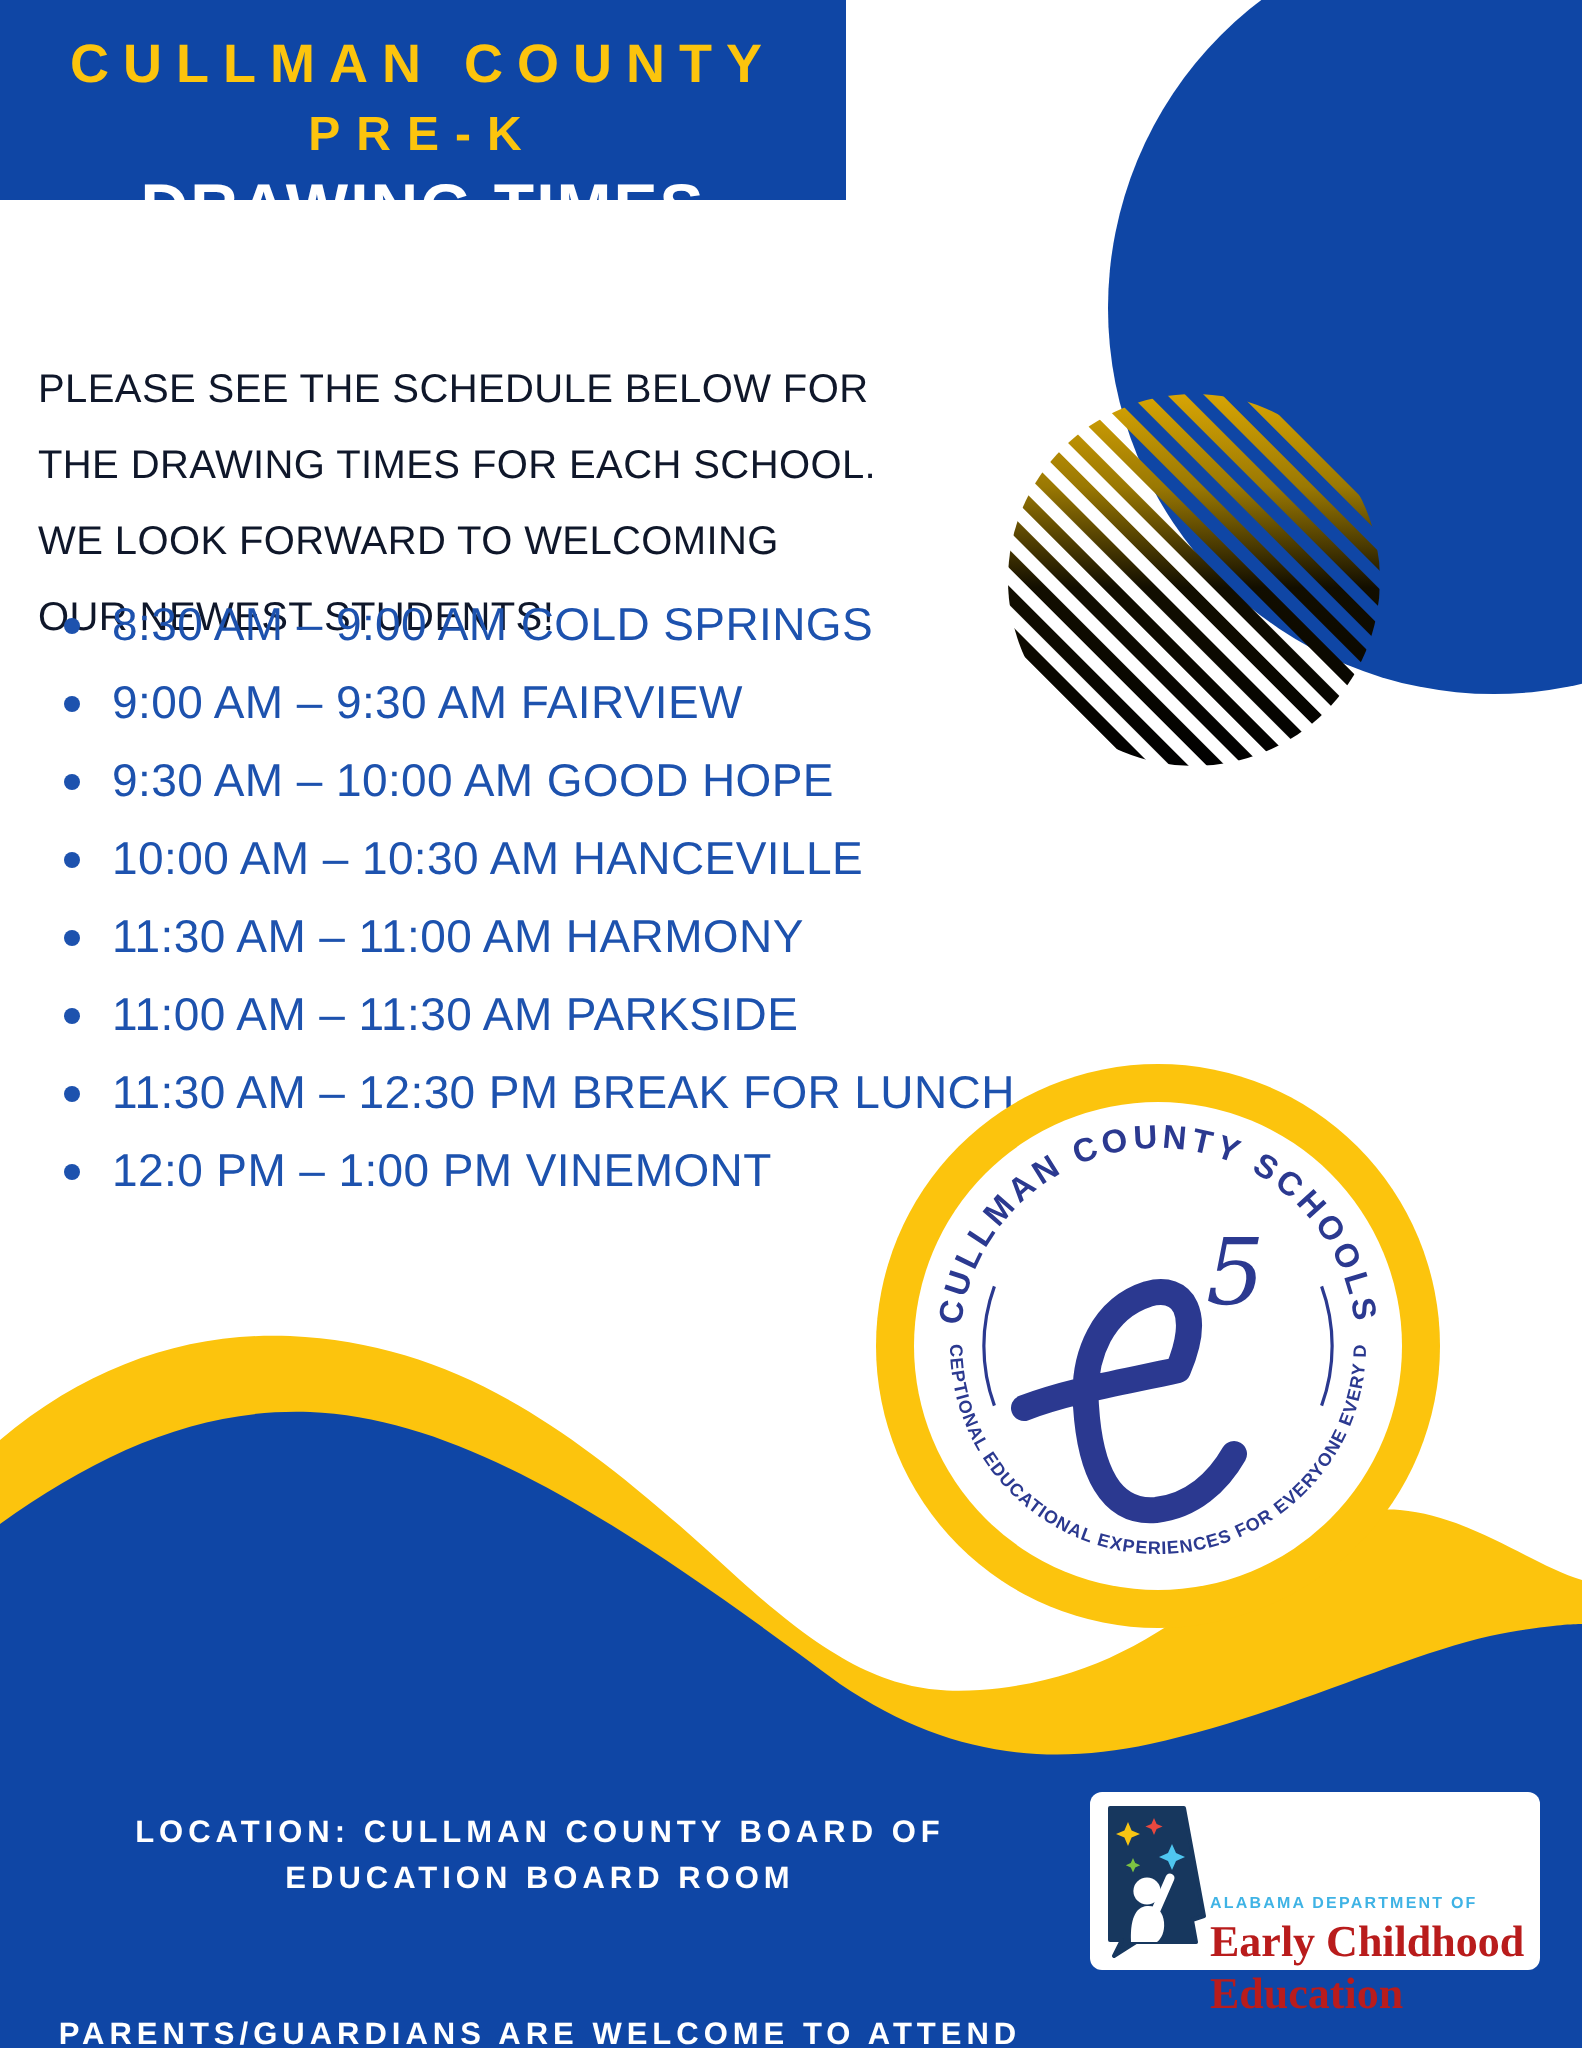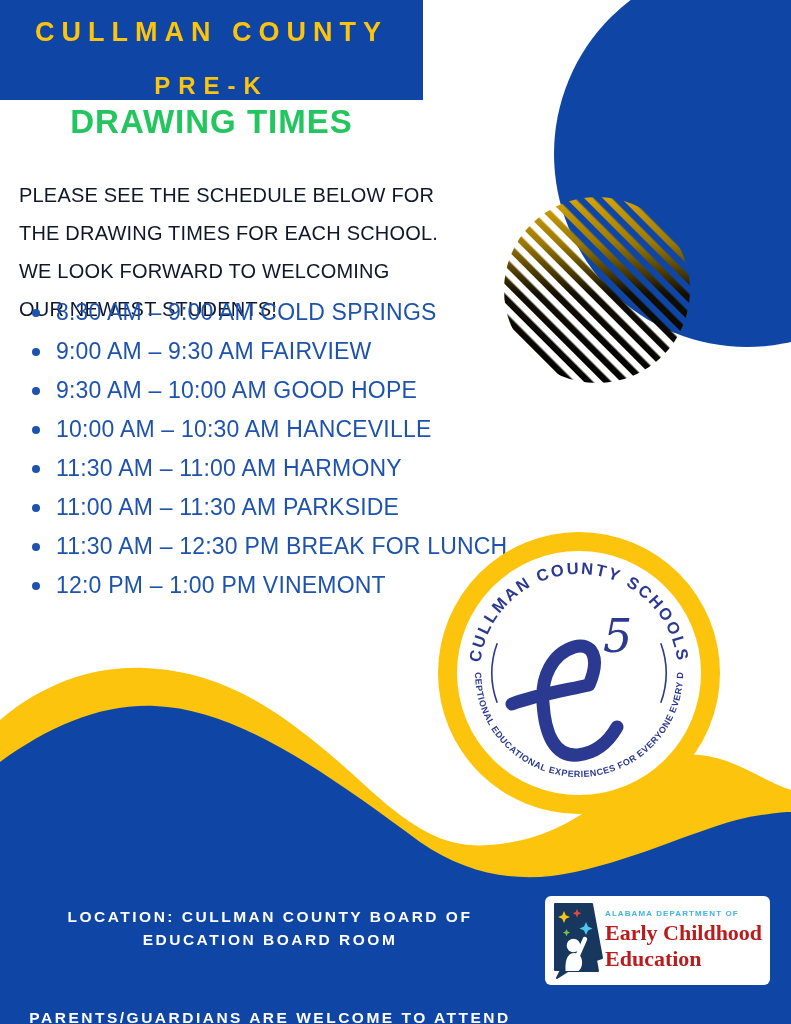--- a/index.html
+++ b/index.html
@@ -12,22 +12,22 @@
 
   
   #bg-art{position:absolute;left:0;top:0;width:791px;height:1024px;z-index:0;}
 
   
   .header-box{
     left:0;top:0;width:423px;height:100px;background:#0F46A5;z-index:2;
     display:flex;flex-direction:column;align-items:center;text-align:center;
   }
   .header-line1{margin-top:17px;font-size:27px;font-weight:bold;letter-spacing:7px;color:#FCC40D;}
-  .header-line2{margin-top:24px;font-size:24px;font-weight:bold;letter-spacing:8px;color:#FCC40D;}
-  .header-line3{margin-top:3px;font-size:33px;font-weight:bold;letter-spacing:1px;color:#22c55e;}
+  .header-line2{margin-top:6px;font-size:24px;font-weight:bold;letter-spacing:8px;color:#FCC40D;}
+  .header-line3{margin-top:3px;font-size:33px;font-weight:bold;letter-spacing:1px;color:#ffffff;}
 
   
   .intro{
     left:19px;top:156px;width:600px;z-index:2;
     font-size:20px;line-height:38px;color:#0f172a;
     white-space:pre-line;letter-spacing:0.2px;
   }
 
   
   .schedule{left:32px;top:302px;width:520px;z-index:2;list-style:none;margin:0;padding:0;}
@@ -52,21 +52,21 @@
   .footer-text p{margin:18px;}
   .footer-text .p2{margin-top:14px;}
 
   
   .ece-box{
     left:545px;top:896px;width:225px;height:89px;background:#ffffff;border-radius:6px;
     z-index:4;
   }
   .ece-state{position:absolute;left:7px;top:7px;}
   .ece-text{position:absolute;left:60px;top:13px;width:162px;}
-  .ece-dept{font-size:8px;font-weight:bold;letter-spacing:1.1px;color:#3FB3E5;}
+  .ece-dept{font-size:8px;font-weight:bold;letter-spacing:1.1px;color:#3FB3E5;margin-top:38px;}
   .ece-name{font-family:"Liberation Serif", serif;font-weight:bold;font-size:22px;line-height:22px;color:#b91c1c;margin-top:4px;}
 </style>
 </head>
 <body>
 
 <svg id="bg-art" viewBox="0 0 791 1024" aria-hidden="true">
   <defs>
     <linearGradient id="goldblack" x1="0" y1="0" x2="0" y2="1">
       <stop offset="0" stop-color="#D8A504"></stop>
       <stop offset="0.25" stop-color="#9A7803"></stop>

